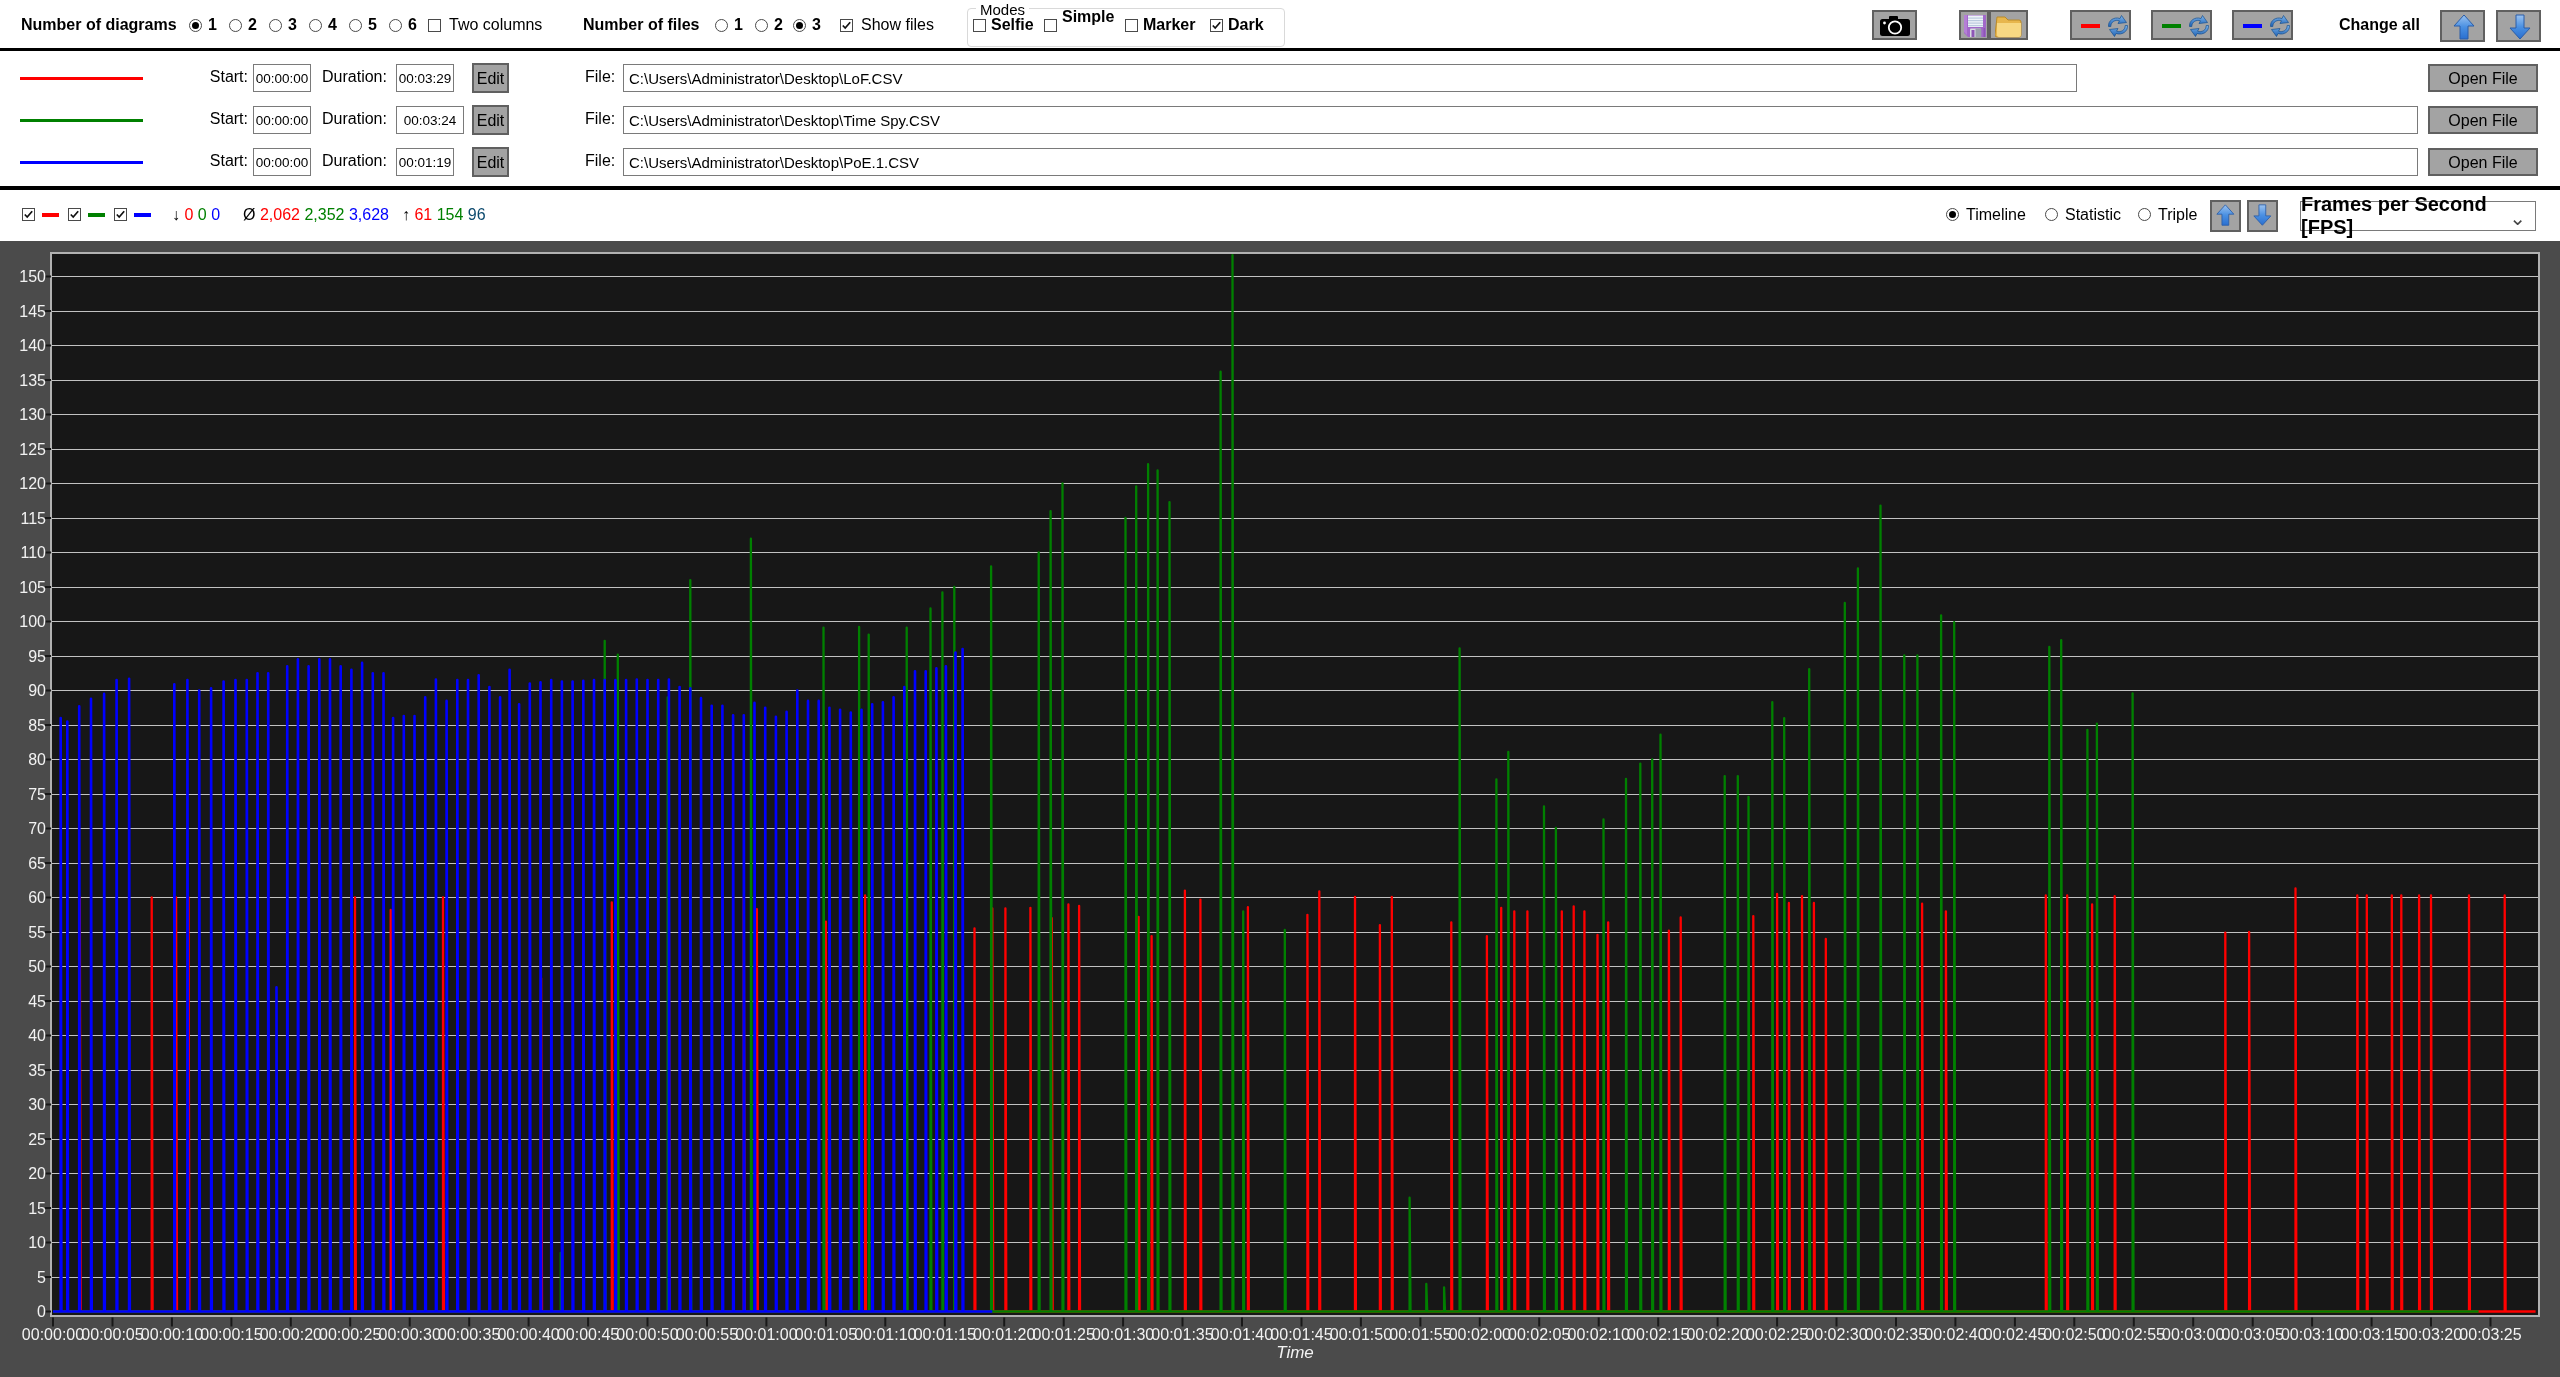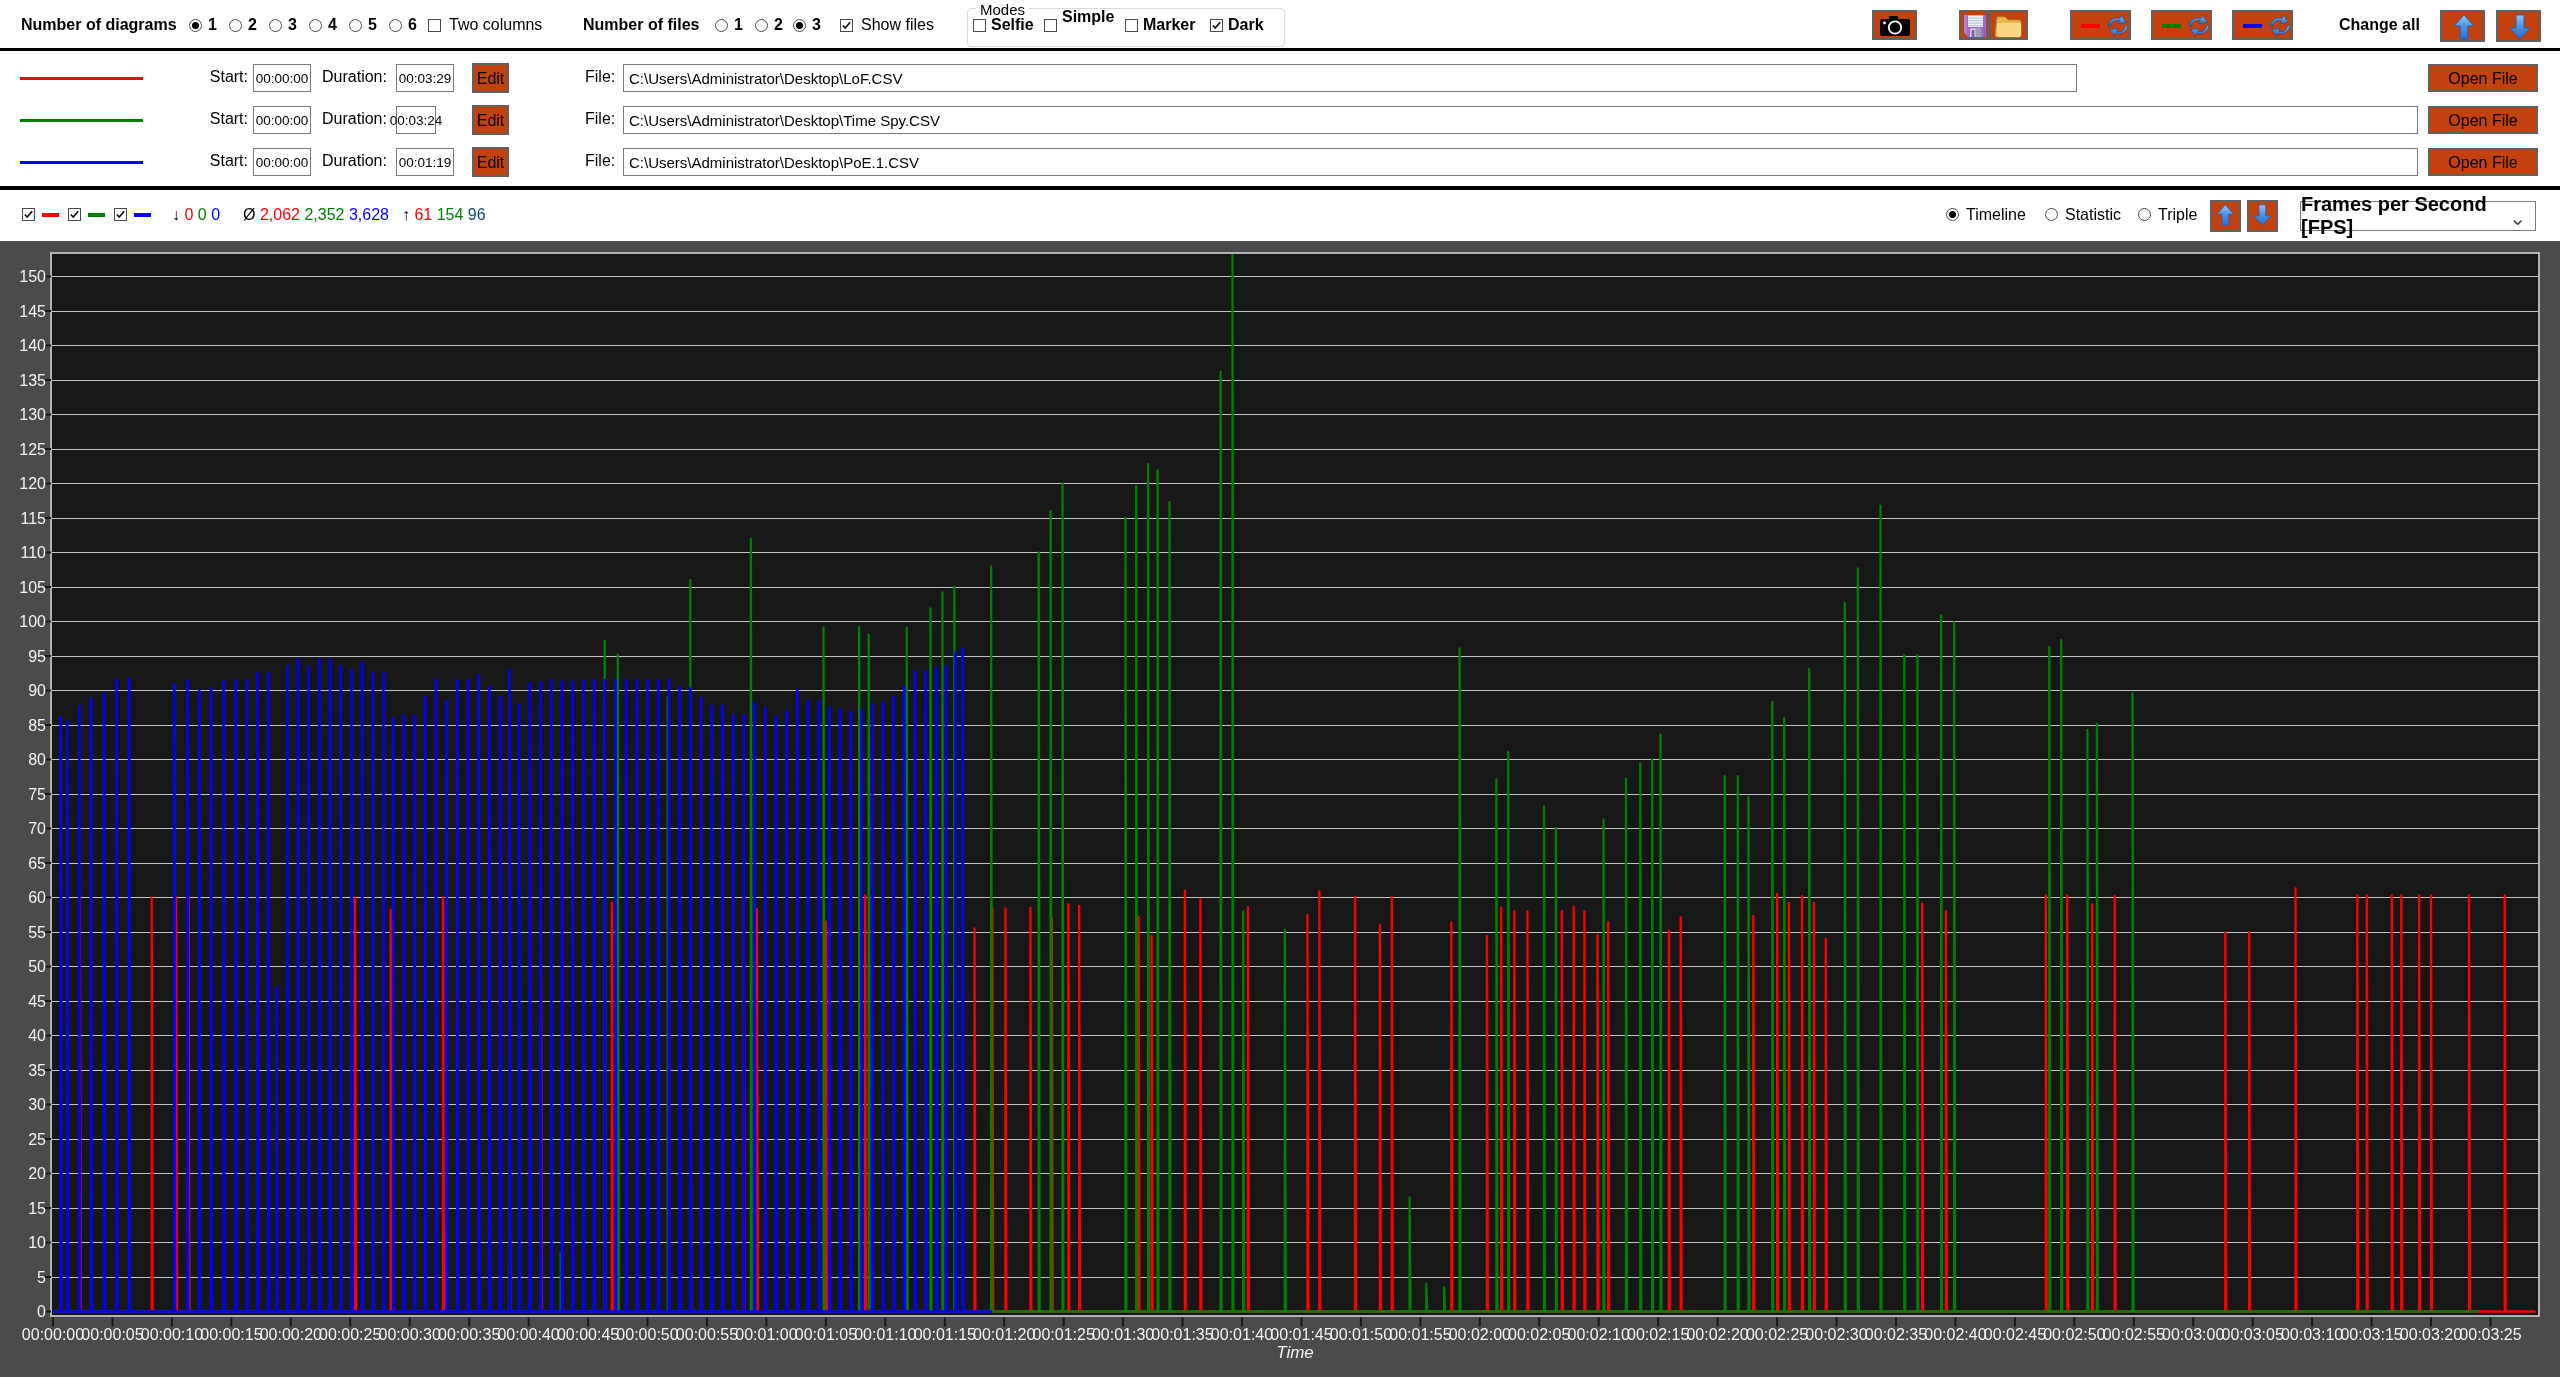--- a/index.html
+++ b/index.html
@@ -1,16 +1,16 @@
 <!DOCTYPE html>
 <html><head><meta charset="utf-8"><style>
 html,body{margin:0;padding:0}
 body{width:2560px;height:1377px;background:#fff;font-family:'Liberation Sans',sans-serif;position:relative;overflow:hidden}
 .abs{position:absolute}
-.btn{position:absolute;background:#c2410c;border:2px solid #606060;box-sizing:border-box}
+.btn{position:absolute;background:#a3a3a3;border:2px solid #606060;box-sizing:border-box}
 .inp{position:absolute;background:#fff;border:1px solid #7a7a7a;box-sizing:border-box;font-size:15px;color:#000;display:flex;align-items:center}.ctr{justify-content:center;font-size:13.5px;padding-left:0!important}
 .lbl{position:absolute;font-size:16px;color:#000;white-space:nowrap}
 .b{font-weight:bold}
 </style></head><body>
 <div class="lbl b" style="left:21px;top:16px">Number of diagrams</div>
 <span style="position:absolute;left:189px;top:19px;width:13px;height:13px;border:1px solid #4a4a4a;border-radius:50%;background:#fff;box-sizing:border-box"></span>
 <span style="position:absolute;left:192px;top:22px;width:7px;height:7px;border-radius:50%;background:#000"></span>
 <div class="lbl b" style="left:208px;top:16px">1</div>
 <span style="position:absolute;left:229px;top:19px;width:13px;height:13px;border:1px solid #4a4a4a;border-radius:50%;background:#fff;box-sizing:border-box"></span>
 <div class="lbl b" style="left:248px;top:16px">2</div>
@@ -158,21 +158,21 @@
 <div class="lbl" style="left:322px;top:68px">Duration:</div>
 <div class="inp ctr" style="left:396px;top:64px;width:58px;height:28px;padding-left:4px">00:03:29</div>
 <div class="btn" style="left:472px;top:63px;width:37px;height:30px;font-size:16px;text-align:center;line-height:28px">Edit</div>
 <div class="lbl" style="left:585px;top:68px">File:</div>
 <div class="inp" style="left:623px;top:64px;width:1454px;height:28px;padding-left:5px">C:\Users\Administrator\Desktop\LoF.CSV</div>
 <div class="btn" style="left:2428px;top:64px;width:110px;height:28px;font-size:16px;text-align:center;line-height:26px">Open File</div>
 <div class="abs" style="left:20px;top:119px;width:123px;height:3px;background:#008000"></div>
 <div class="lbl" style="left:200px;top:110px;width:48px;text-align:right">Start:</div>
 <div class="inp ctr" style="left:253px;top:106px;width:58px;height:28px;padding-left:4px">00:00:00</div>
 <div class="lbl" style="left:322px;top:110px">Duration:</div>
-<div class="inp ctr" style="left:396px;top:106px;width:40px;height:28px;padding-left:4px">00:03:24</div>
+<div class="inp ctr" style="left:396px;top:106px;width:68px;height:28px;padding-left:4px">00:03:24</div>
 <div class="btn" style="left:472px;top:105px;width:37px;height:30px;font-size:16px;text-align:center;line-height:28px">Edit</div>
 <div class="lbl" style="left:585px;top:110px">File:</div>
 <div class="inp" style="left:623px;top:106px;width:1795px;height:28px;padding-left:5px">C:\Users\Administrator\Desktop\Time Spy.CSV</div>
 <div class="btn" style="left:2428px;top:106px;width:110px;height:28px;font-size:16px;text-align:center;line-height:26px">Open File</div>
 <div class="abs" style="left:20px;top:161px;width:123px;height:3px;background:#0000ff"></div>
 <div class="lbl" style="left:200px;top:152px;width:48px;text-align:right">Start:</div>
 <div class="inp ctr" style="left:253px;top:148px;width:58px;height:28px;padding-left:4px">00:00:00</div>
 <div class="lbl" style="left:322px;top:152px">Duration:</div>
 <div class="inp ctr" style="left:396px;top:148px;width:58px;height:28px;padding-left:4px">00:01:19</div>
 <div class="btn" style="left:472px;top:147px;width:37px;height:30px;font-size:16px;text-align:center;line-height:28px">Edit</div>

